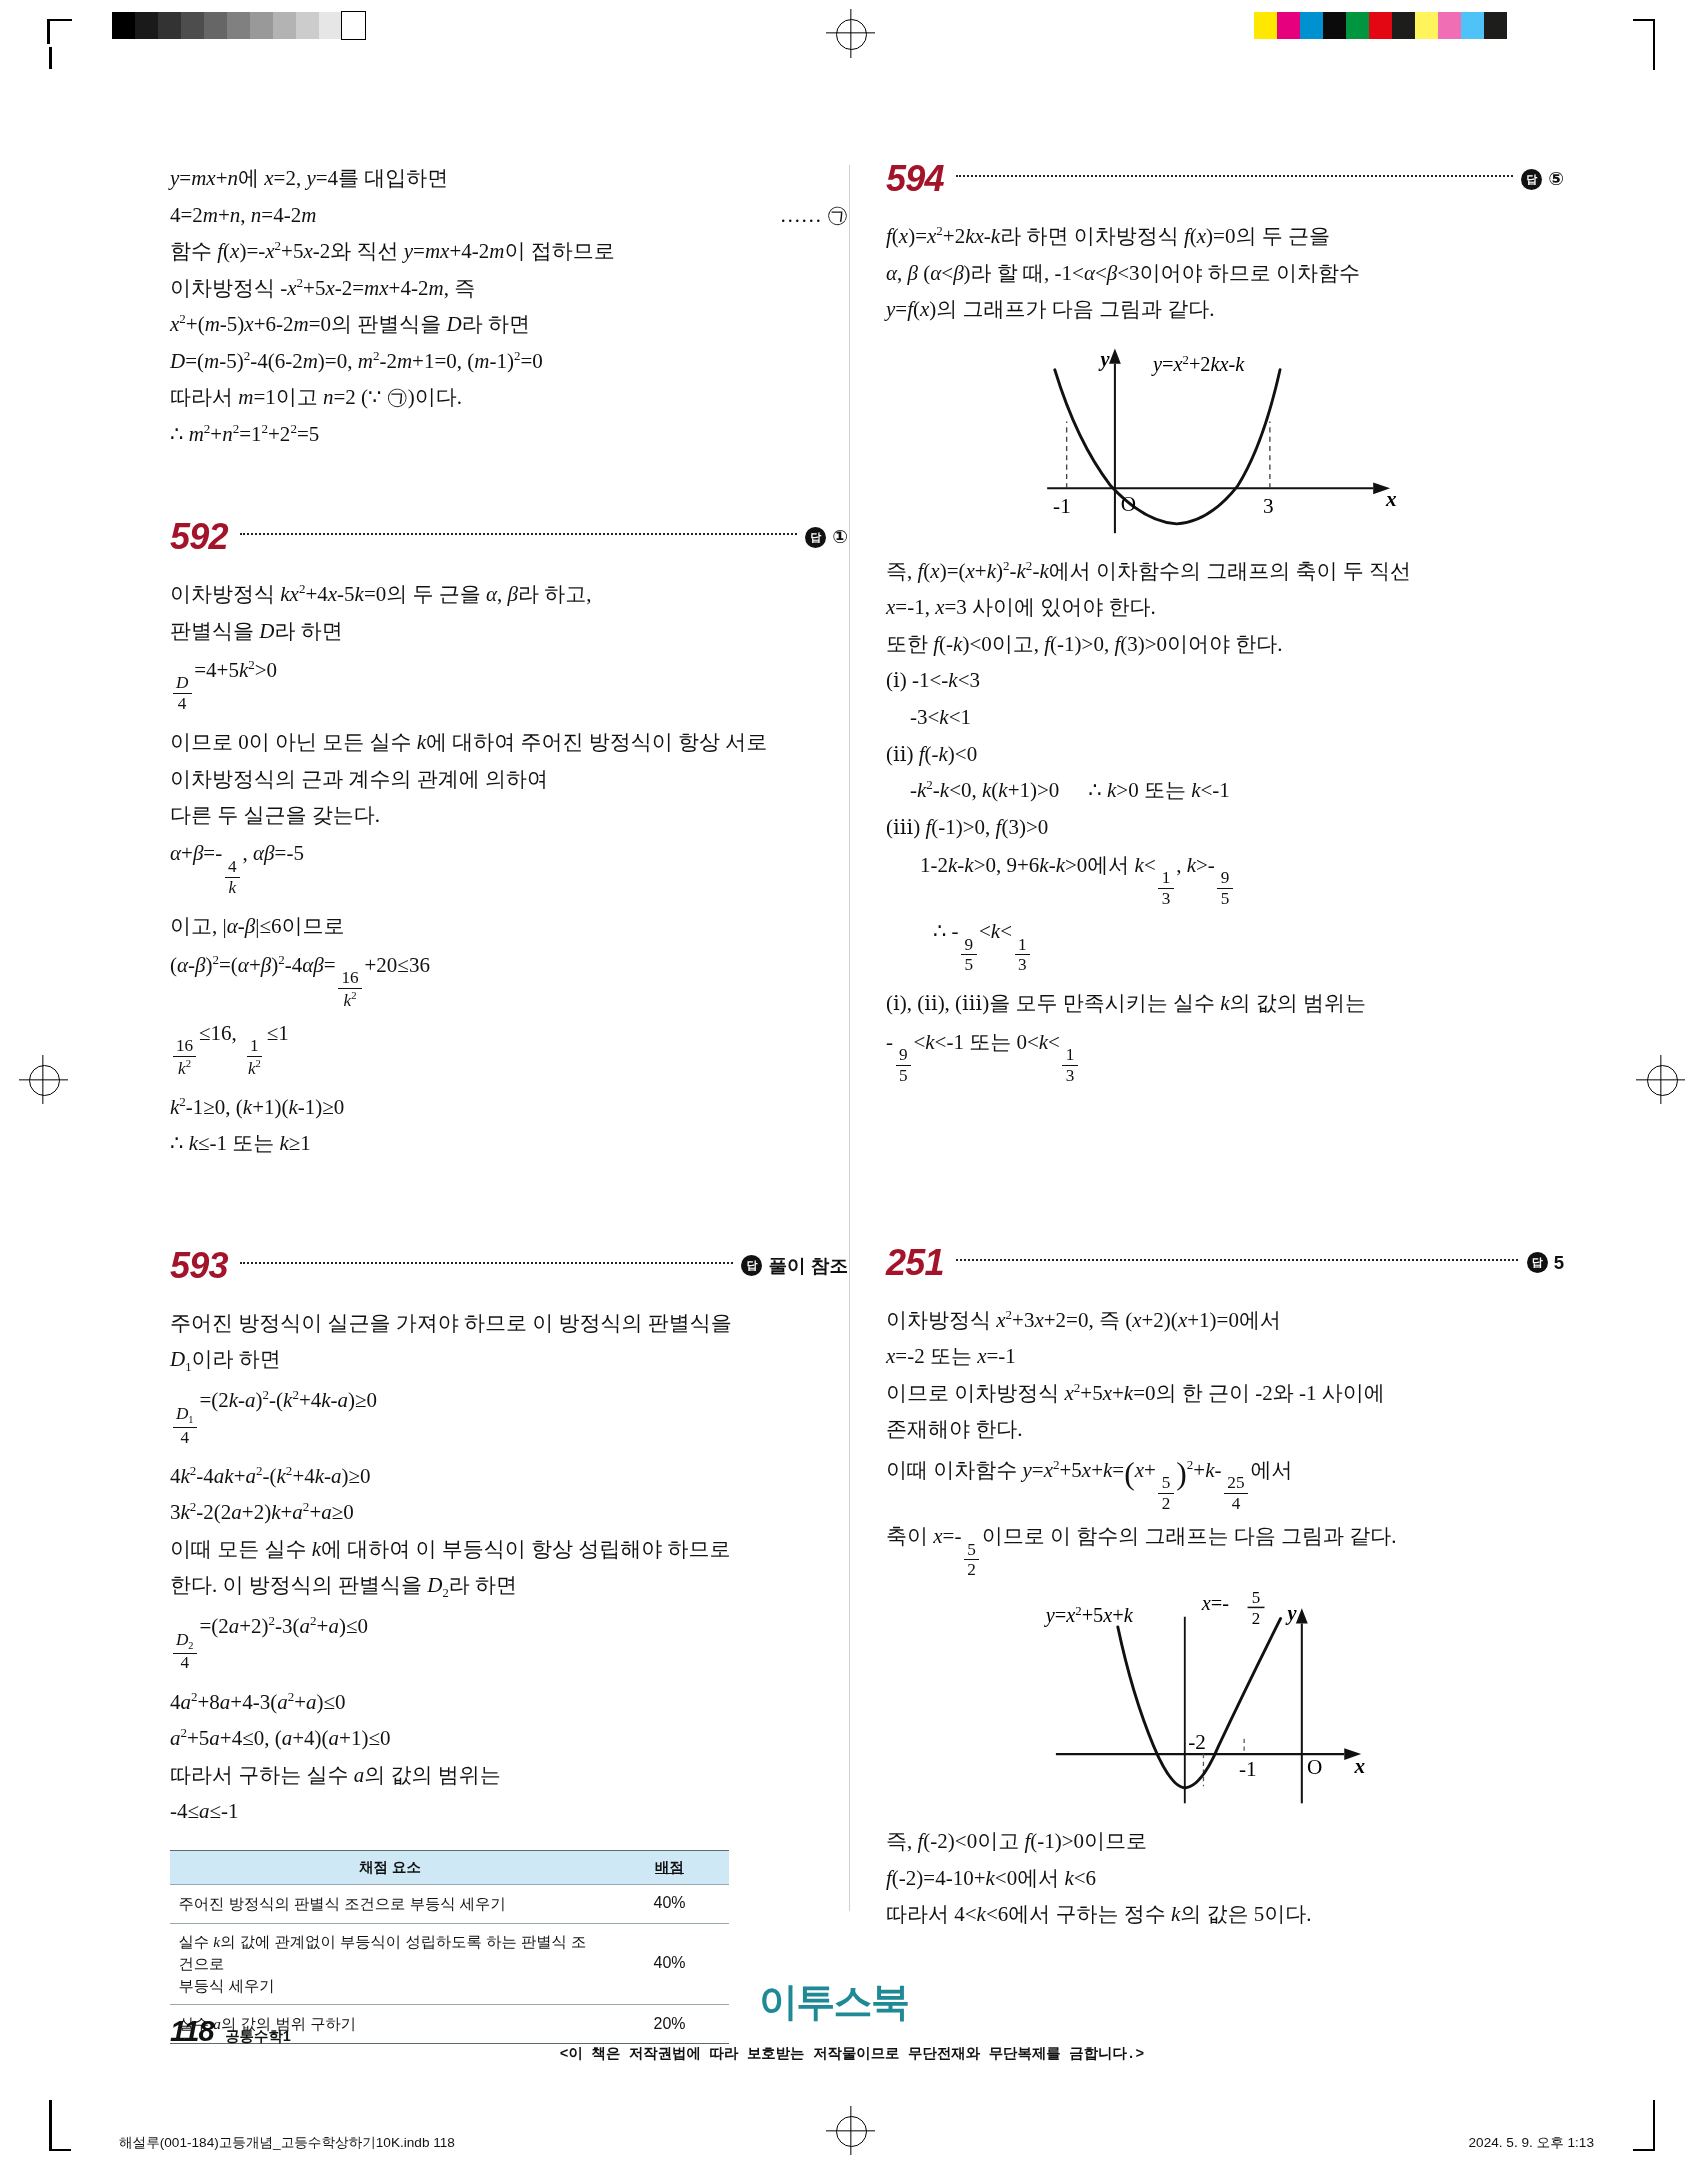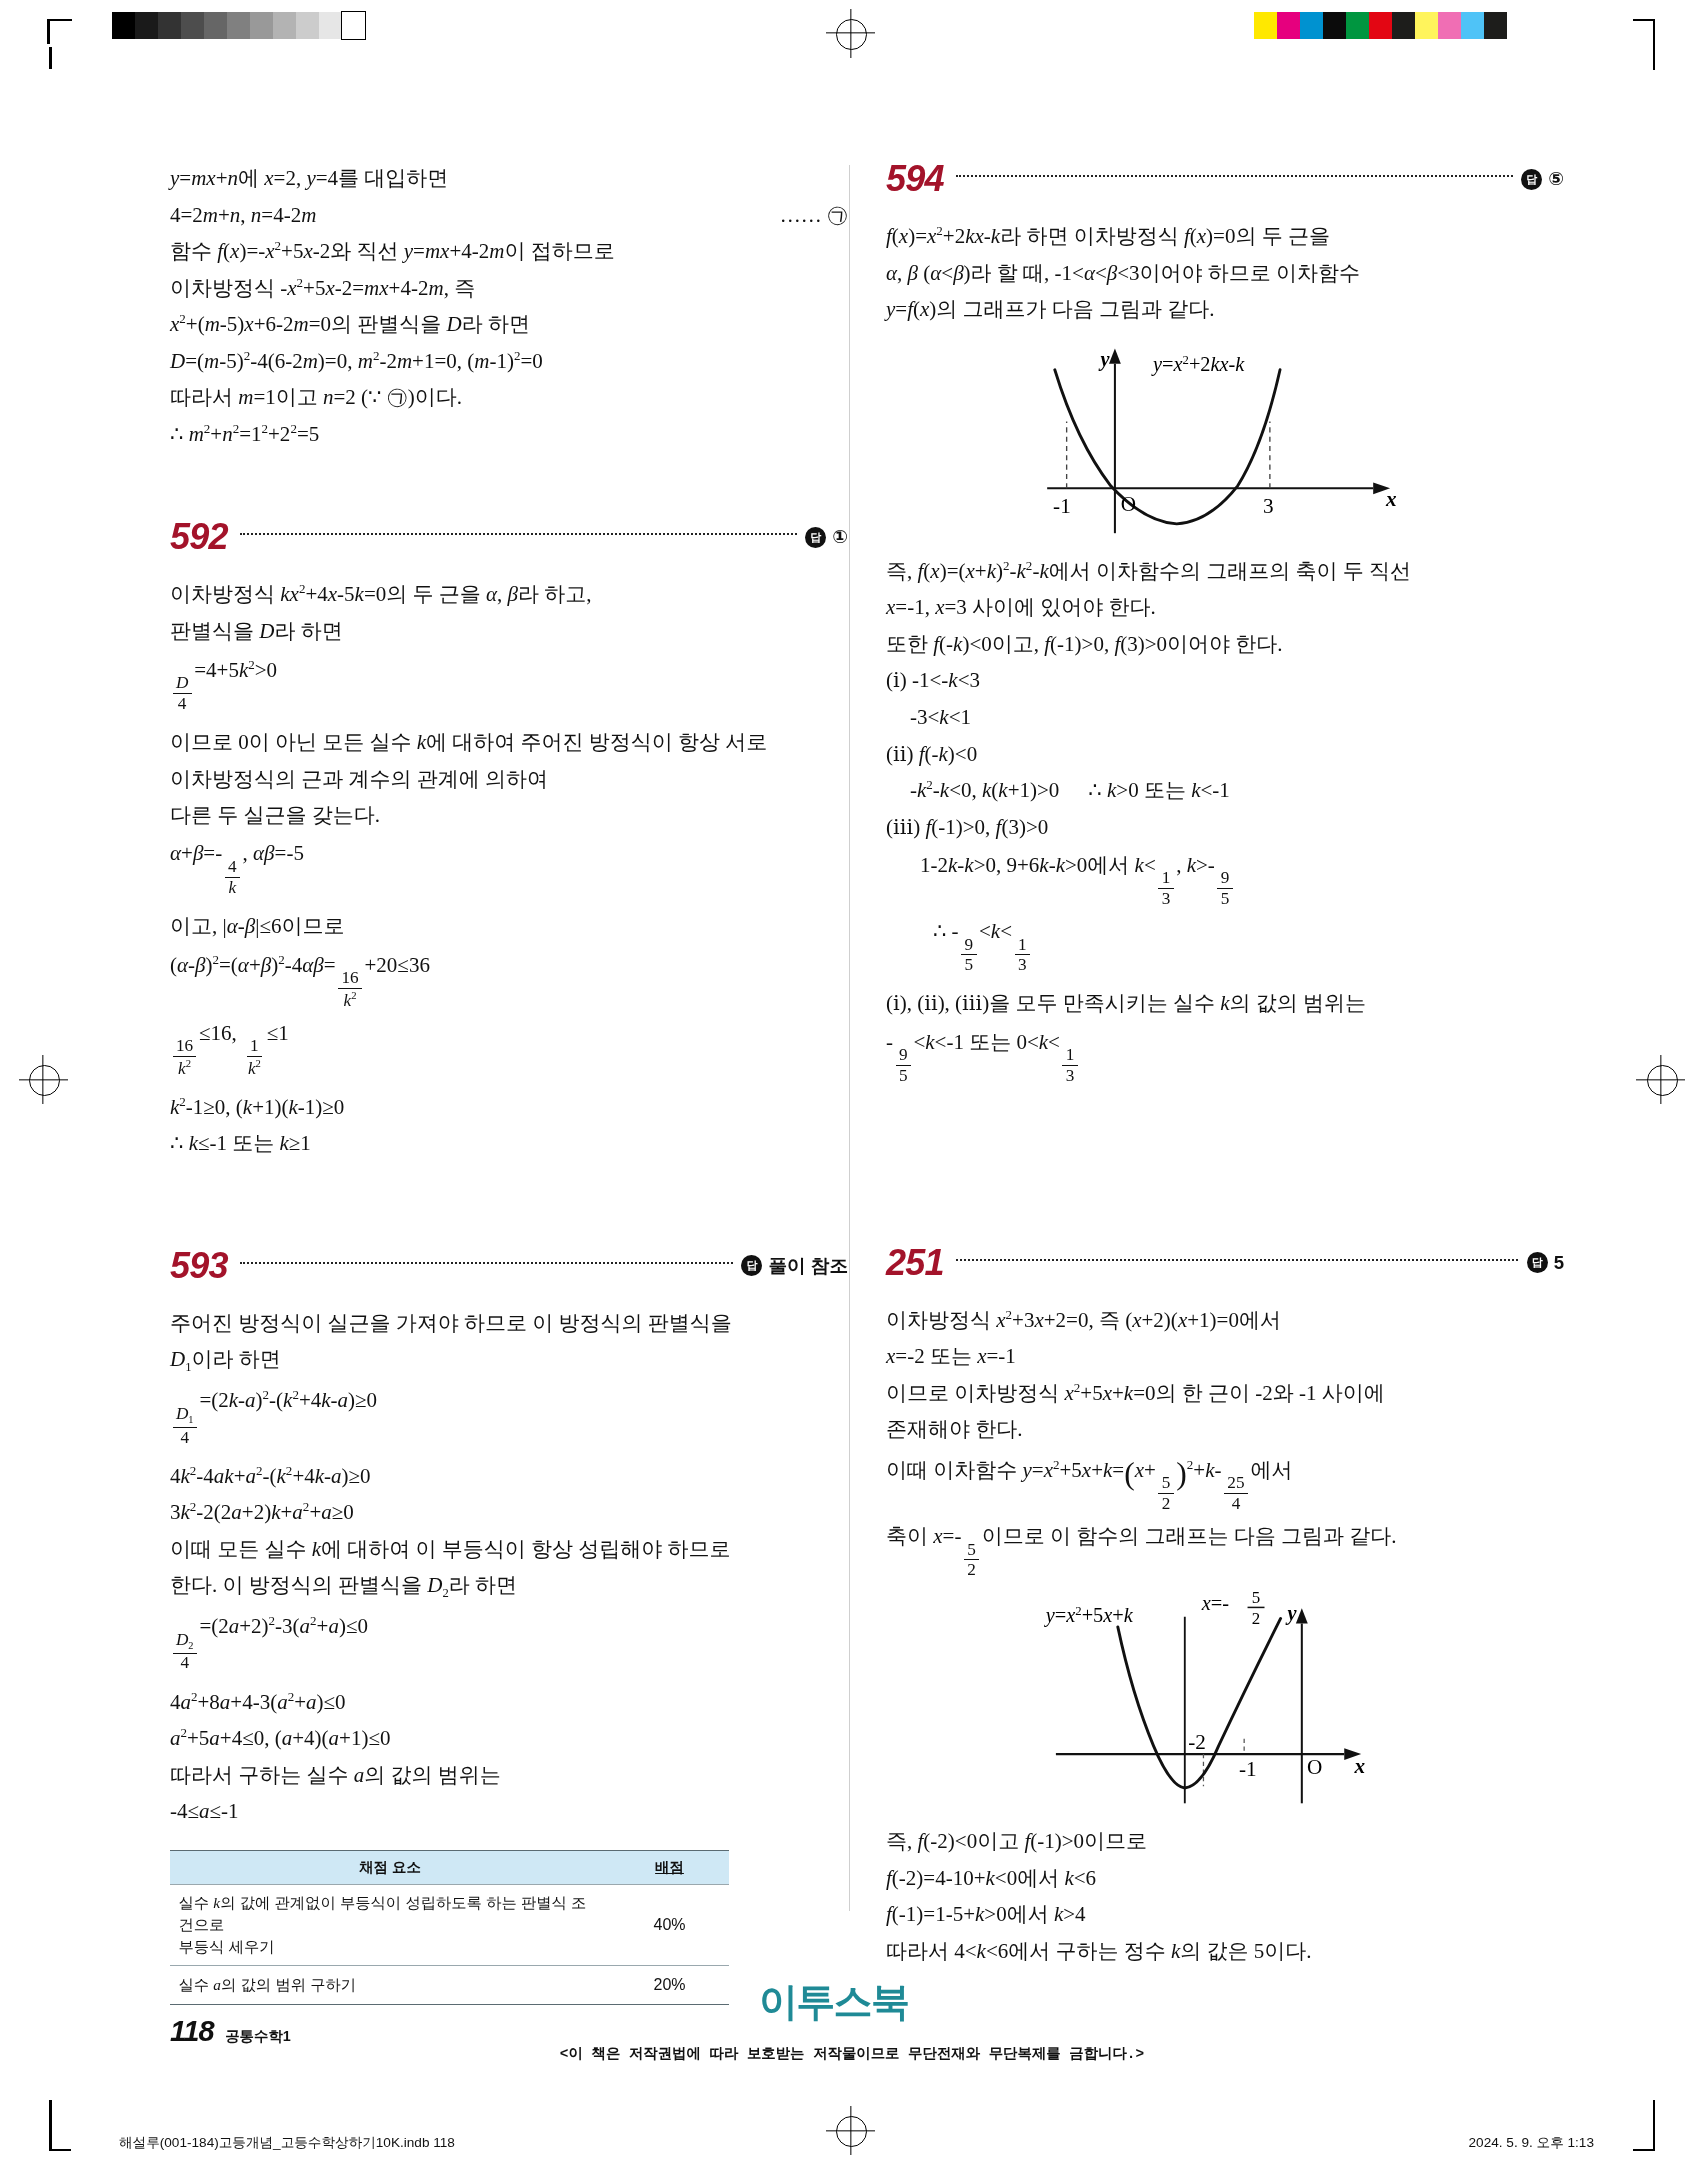--- a/index.html
+++ b/index.html
@@ -274,20 +274,24 @@
 
   <table class="rubric">
     <thead>
       <tr>
         <th>채점 요소</th>
         <th class="c2">배점</th>
       </tr>
     </thead>
     <tbody>
       <tr>
+        <td>주어진 방정식의 판별식 조건으로 부등식 세우기</td>
+        <td class="pts">40%</td>
+      </tr>
+      <tr>
         <td>실수 <i class="v">k</i>의 값에 관계없이 부등식이 성립하도록 하는 판별식 조건으로<br>부등식 세우기</td>
         <td class="pts">40%</td>
       </tr>
       <tr>
         <td>실수 <i class="v">a</i>의 값의 범위 구하기</td>
         <td class="pts">20%</td>
       </tr>
     </tbody>
   </table>
 </div>
@@ -463,23 +467,20 @@
   </div>
 
   <div>
     <div class="ln">
       즉, <i class="v">f</i>(-2)&lt;0이고 <i class="v">f</i>(-1)&gt;0이므로
     </div>
     <div class="ln">
       <i class="v">f</i>(-2)=4-10+<i class="v">k</i>&lt;0에서 <i class="v">k</i>&lt;6
     </div>
     <div class="ln">
-      <i class="v">f</i>(-1)=1-5+<i class="v">k</i>&gt;0에서 <i class="v">k</i>&gt;4
-    </div>
-    <div class="ln">
       따라서 4&lt;<i class="v">k</i>&lt;6에서 구하는 정수 <i class="v">k</i>의 값은 5이다.
     </div>
   </div>
 </div>
 
 <div class="pagenum">
   <span class="n">118</span>
   <span class="t">공통수학1</span>
 </div>
 

